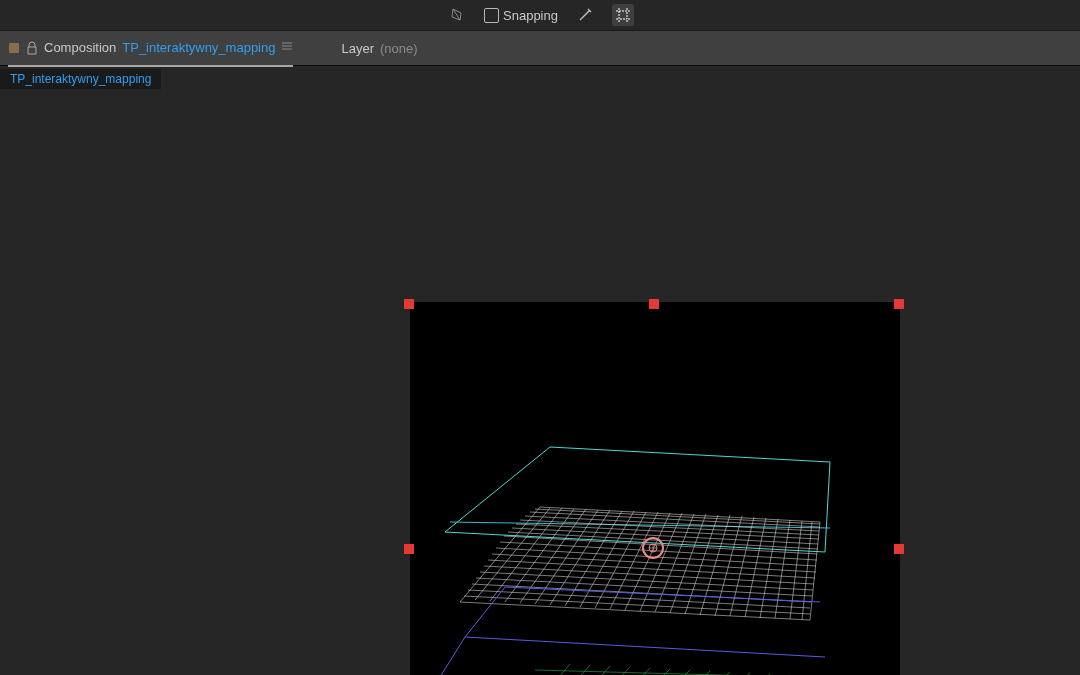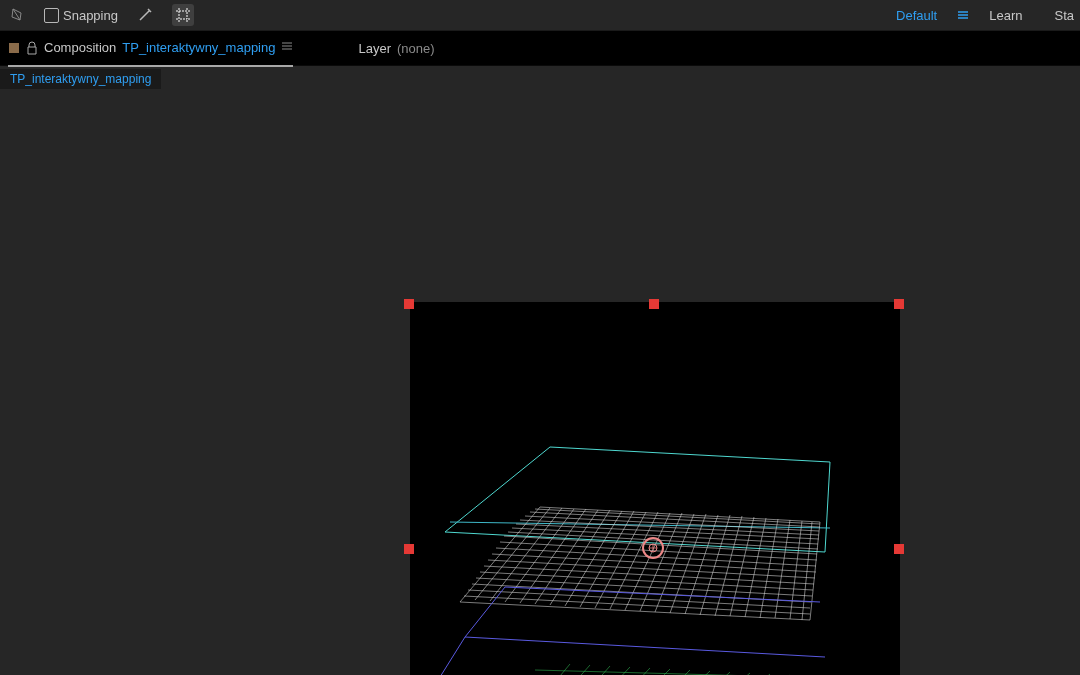--- a/index.html
+++ b/index.html
@@ -19,20 +19,21 @@
     display: flex;
     align-items: center;
     padding: 0 6px;
     border-bottom: 1px solid #1a1a1a;
   }
   .toolbar-left {
     display: flex;
     align-items: center;
     gap: 16px;
     flex: 1;
+    justify-content: center;
   }
   .toolbar-right {
     display: flex;
     align-items: center;
     gap: 0;
   }
   .ws-tab {
     padding: 0 16px;
     height: 30px;
     display: flex;
@@ -74,21 +75,21 @@
     cursor: pointer;
   }
   .checkbox {
     width: 13px;
     height: 13px;
     border: 1px solid #b8b8b8;
     border-radius: 2px;
   }
   .panel-tabs {
     height: 34px;
-    background: #000000;
+    background: #404040;
     display: flex;
     align-items: center;
     gap: 18px;
     padding-left: 8px;
     border-bottom: 1px solid #0a0a0a;
   }
   .panel-tab {
     display: flex;
     align-items: center;
     gap: 6px;
@@ -181,55 +182,39 @@
           <path d="M3 13 L13 3 M11 2 L14 5" stroke="#b8b8b8" stroke-width="1.5" fill="none"></path>
         </svg>
     </div>
     <div class="tool-icon selected bright">
       <svg width="18" height="18" viewBox="0 0 18 18">
         <rect x="5" y="5" width="8" height="8" stroke="#fff" stroke-width="1" fill="none" stroke-dasharray="2 1"></rect>
         <path d="M2 5 L4 5 M2 13 L4 13 M14 5 L16 5 M14 13 L16 13 M5 2 L5 4 M13 2 L13 4 M5 14 L5 16 M13 14 L13 16" stroke="#fff" stroke-width="1"></path>
       </svg>
     </div>
   </div>
-  <div class="toolbar-right">
-    <div class="ws-tab active">
-      <span>Default</span>
-    </div>
-    <div class="ws-menu-icon">
-      <svg width="14" height="14" viewBox="0 0 14 14">
-          <path d="M2 4 H12 M2 7 H12 M2 10 H12" stroke="#2f9ef1" stroke-width="1.5"></path>
-        </svg>
-    </div>
-    <div class="ws-tab">
-      <span>Learn</span>
-    </div>
-    <div class="ws-tab" style="padding-right:0">
-      <span>Sta</span>
-    </div>
-  </div>
 </div>
 
 <div class="panel-tabs">
   <div class="panel-tab active">
     <svg width="12" height="12" viewBox="0 0 12 12">
         <rect x="1" y="1" width="10" height="10" fill="#8a6b4a"></rect>
       </svg>
     <svg width="12" height="14" viewBox="0 0 12 14">
         <path d="M3 6 V4 a3 3 0 0 1 6 0 V6 M2 6 H10 V13 H2 Z" stroke="#a8a8a8" stroke-width="1" fill="none"></path>
       </svg>
     <span class="panel-tab-label">Composition</span>
     <span class="comp-name">TP_interaktywny_mapping</span>
     <span class="hamburger-small">
       <svg width="12" height="12" viewBox="0 0 12 12">
           <path d="M1 3 H11 M1 6 H11 M1 9 H11" stroke="#8a8a8a" stroke-width="1"></path>
         </svg>
     </span>
   </div>
-  <div class="panel-tab" style="margin-left:47px">
+  <div class="panel-tab" style="margin-left:30px">
     <span class="panel-tab-label">Layer</span>
     <span class="none-text">(none)</span>
   </div>
 </div>
 
 <div class="flow-bar">
   <div class="flow-item">
     <span>TP_interaktywny_mapping</span>
   </div>
 </div>

